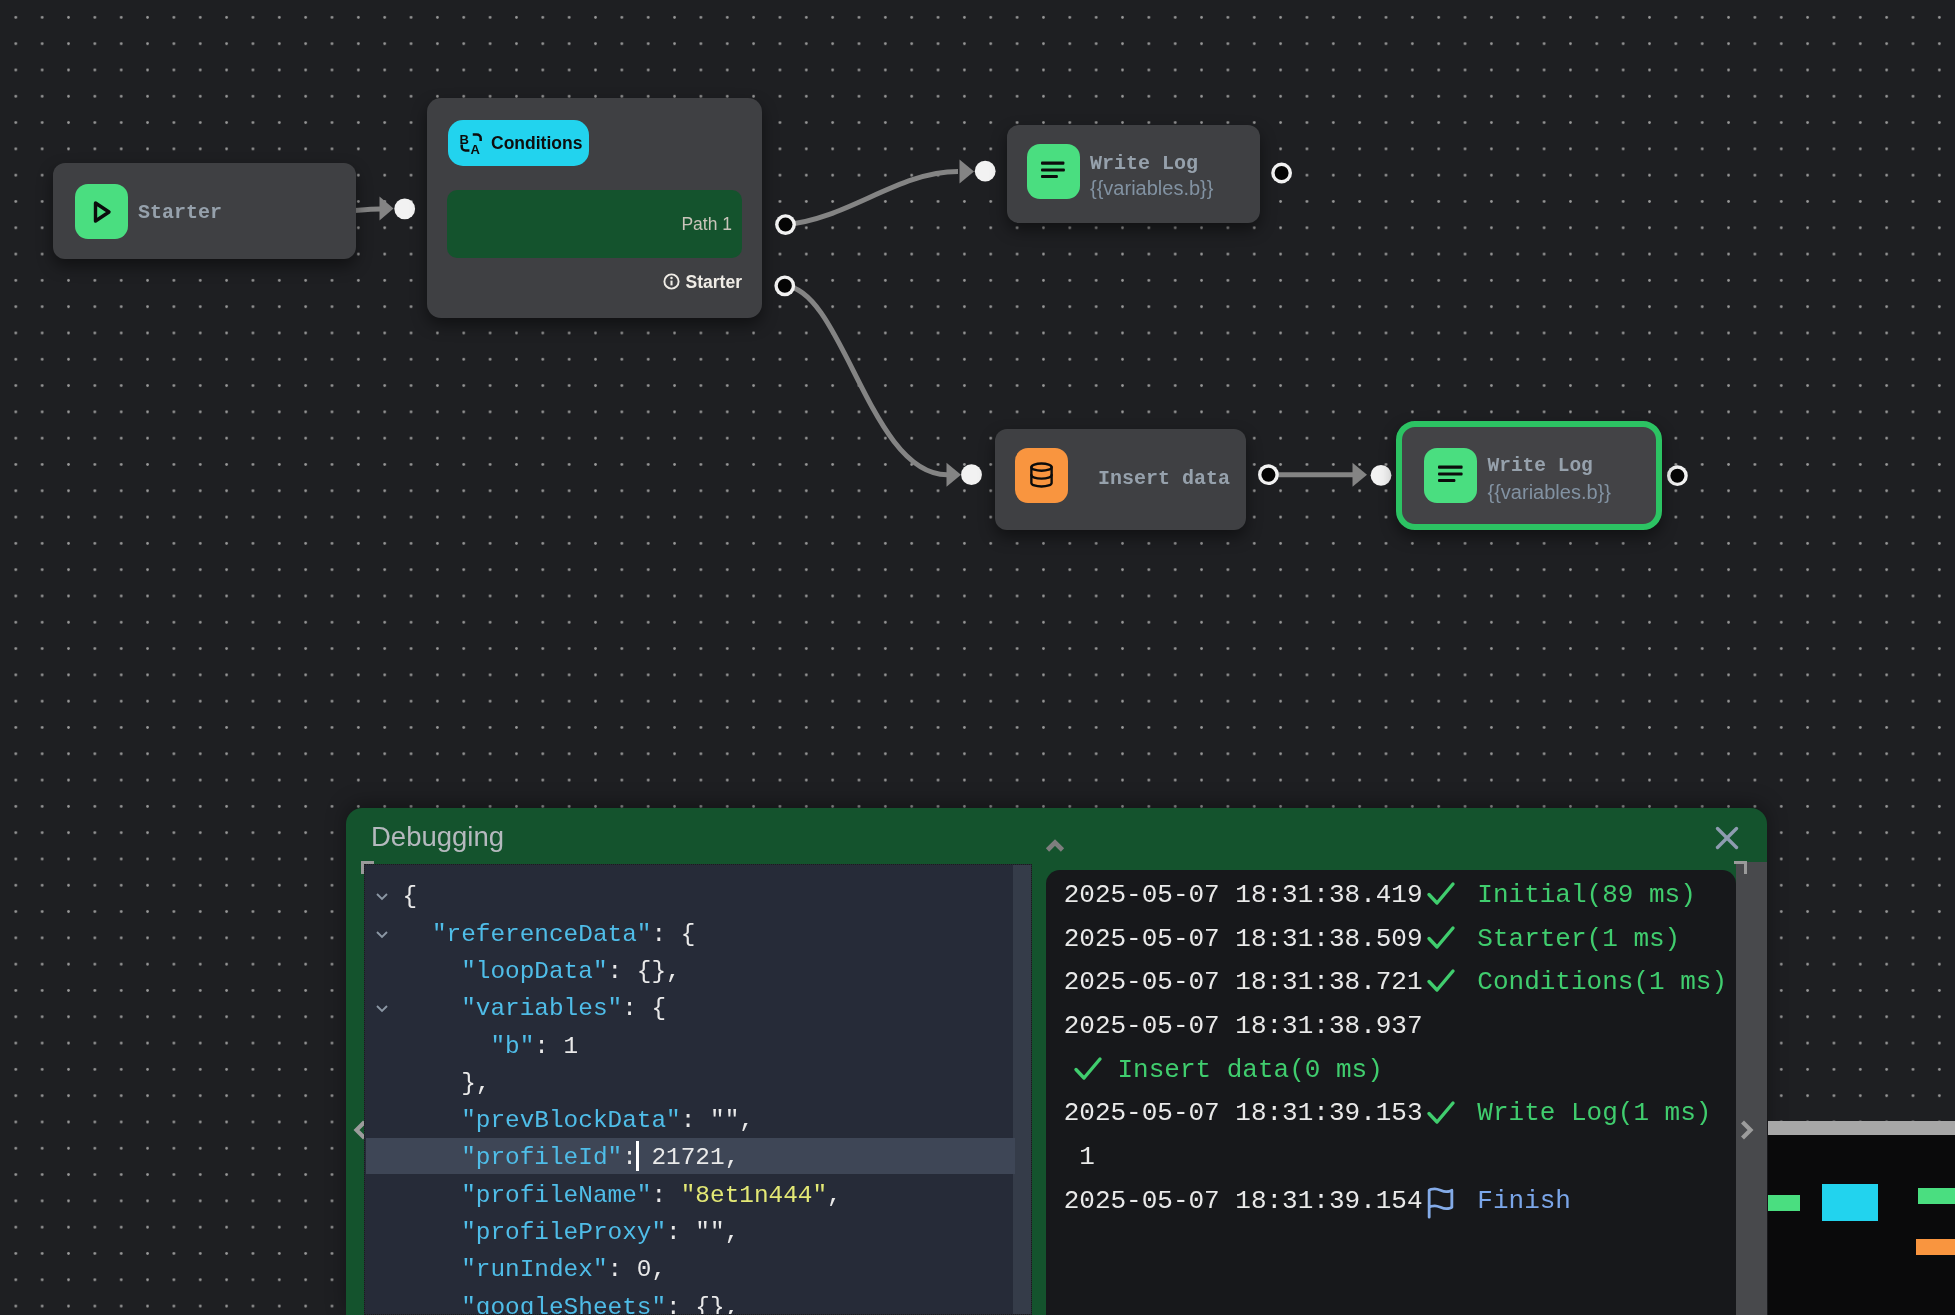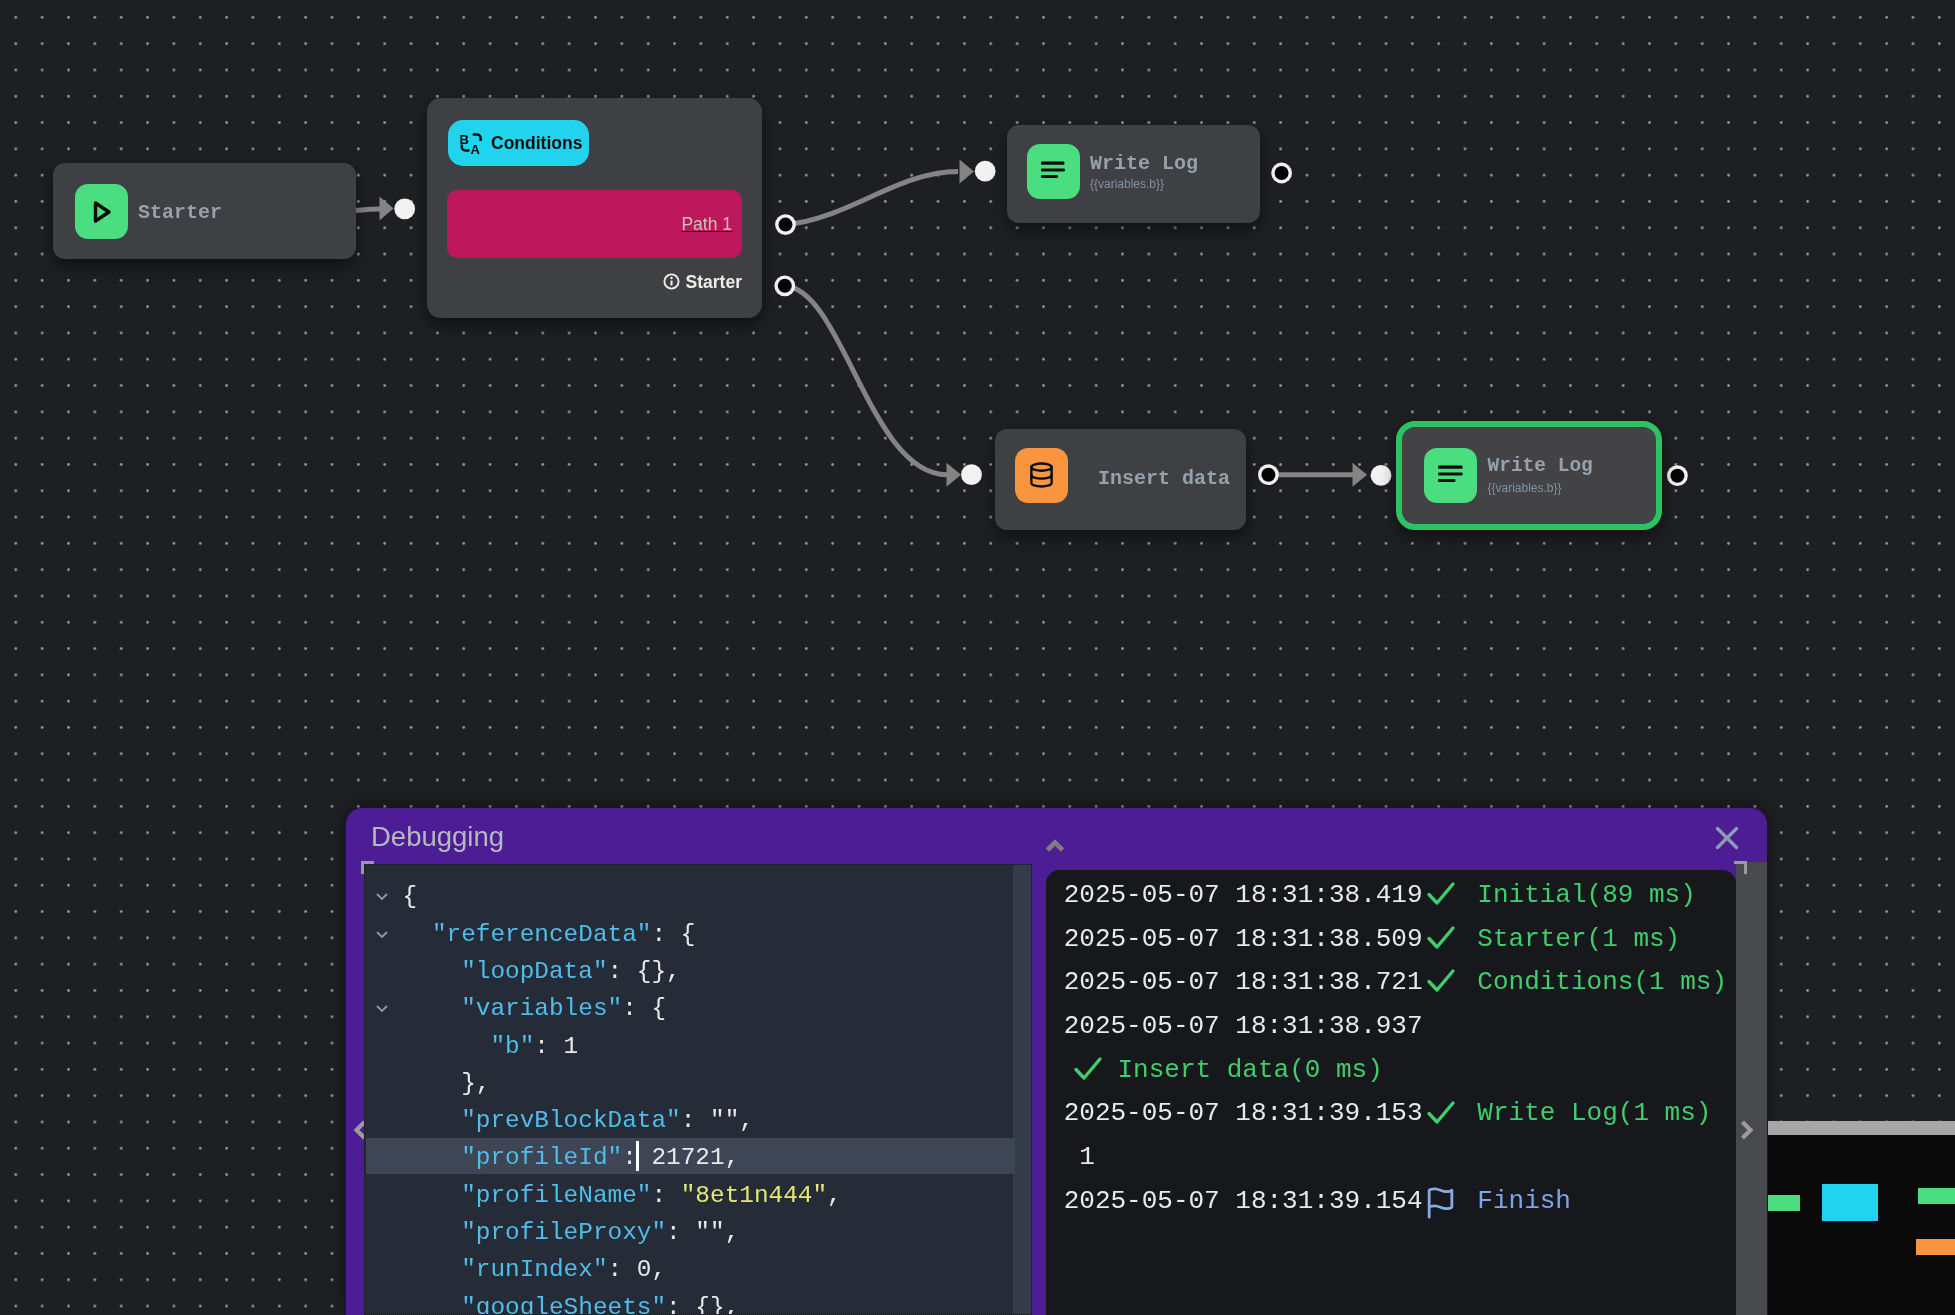--- a/index.html
+++ b/index.html
@@ -12,21 +12,21 @@
   .abs { position:absolute; }
   .node {
     position:absolute; background:#3f4043; border-radius:12px;
     box-shadow: 0 7px 16px rgba(0,0,0,.45);
   }
   .icon {
     position:absolute; border-radius:13px;
     display:flex; align-items:center; justify-content:center;
   }
   .ntitle { position:absolute; font-weight:bold; font-size:20px; color:#96a1ac; white-space:nowrap;font-family:Liberation Mono, monospace; }
-  .nsub { position:absolute; font-size:12px; color:#8292a2; white-space:nowrap; }
+  .nsub { position:absolute; font-size:20px; color:#8292a2; white-space:nowrap; }
   pre { font-family:"Liberation Mono", monospace; }
   .k { color:#4fbde8; }
   .s { color:#e3e875; }
   .w { color:#e9e9e9; }
   .lg { color:#40cd6e; }
   .lb { color:#7ba6ea;text-align:right; }
 </style>
 </head>
 <body>
 
@@ -88,21 +88,21 @@
 <div class="node" style="left:427px;top:98px;width:335px;height:220px;border-radius:14px;">
   <div class="abs" style="left:21px;top:22px;width:141px;height:46px;border-radius:15px;background:#22d3ee;display:flex;align-items:center;">
     <svg width="25" height="25" viewBox="0 0 24 24" style="margin-left:11px">
       <text x="0.5" y="12" font-family="Liberation Sans" font-weight="bold" font-size="12.5" fill="#0c0c0c">B</text>
       <path d="M2.6 13 v2 a3.6 3.6 0 0 0 3.6 3.6 h3.8" fill="none" stroke="#0c0c0c" stroke-width="2.4"></path>
       <path d="M13.2 3.3 h4 a3.6 3.6 0 0 1 3.6 3.6 v2.8" fill="none" stroke="#0c0c0c" stroke-width="2.4"></path>
       <text x="11" y="22" font-family="Liberation Sans" font-weight="bold" font-size="12.5" fill="#0c0c0c">A</text>
     </svg>
     <span style="font-size:17.5px;font-weight:bold;color:#0e0e0e;margin-left:7px;">Conditions</span>
   </div>
-  <div class="abs" style="left:20px;top:92px;width:295px;height:68px;border-radius:10px;background:#be185d;display:flex;align-items:center;justify-content:flex-end;text-decoration:underline;">
+  <div class="abs" style="left:20px;top:92px;width:295px;height:68px;border-radius:10px;background:#14532d;display:flex;align-items:center;justify-content:flex-end;">
     <span style="font-size:17.5px;color:#c9c4ba;margin-right:10px;">Path 1</span>
   </div>
   <div class="abs" style="left:0;top:167px;width:335px;height:35px;display:flex;align-items:center;justify-content:flex-end;">
     <svg width="17" height="17" viewBox="0 0 17 17" style="margin-right:6px;margin-bottom:2px">
       <circle cx="8.5" cy="8.5" r="7.1" fill="none" stroke="#efece6" stroke-width="1.9"></circle>
       <circle cx="8.5" cy="5" r="1.25" fill="#efece6"></circle>
       <line x1="8.5" y1="7.6" x2="8.5" y2="12.4" stroke="#efece6" stroke-width="2.1"></line>
     </svg>
     <span style="font-size:17.5px;font-weight:bold;color:#efece6;margin-right:20px;">Starter</span>
   </div>
@@ -138,21 +138,21 @@
     <svg width="27" height="21" viewBox="0 0 27 21">
       <rect x="1" y="0.5" width="24.6" height="3.2" rx="1" fill="#0c0c0c"></rect>
       <rect x="1" y="7.4" width="24.6" height="3" rx="1" fill="#0c0c0c"></rect>
       <rect x="1" y="13.9" width="17.4" height="3" rx="1" fill="#0c0c0c"></rect>
     </svg>
   </div>
   <div class="ntitle" style="left:86px;top:28px;font-size:19.5px;">Write Log</div>
   <div class="nsub" style="left:86px;top:54px;">{{variables.b}}</div>
 </div>
 
-<div class="abs" style="left:346px;top:808px;width:1421px;height:507px;background:#4c1d95;border-radius:16px 16px 0 0;box-shadow:0 -4px 20px rgba(0,0,0,.35);">
+<div class="abs" style="left:346px;top:808px;width:1421px;height:507px;background:#14532d;border-radius:16px 16px 0 0;box-shadow:0 -4px 20px rgba(0,0,0,.35);">
   <div class="abs" style="left:25px;top:13px;font-size:27.5px;color:#b5b9be;">Debugging</div>
 
   <svg class="abs" style="left:699px;top:30px;" width="20" height="15" viewBox="0 0 20 15">
     <polyline points="2.5,12 10,4.5 17.5,12" fill="none" stroke="#7e7e7e" stroke-width="4.6" stroke-linejoin="miter" stroke-linecap="butt"></polyline>
   </svg>
 
   <svg class="abs" style="left:1368px;top:17px;" width="26" height="26" viewBox="0 0 26 26">
     <g stroke="#8e9cb0" stroke-width="3.4" stroke-linecap="round">
       <line x1="3.5" y1="3.5" x2="22.5" y2="22.5"></line>
         <line x1="22.5" y1="3.5" x2="3.5" y2="22.5"></line>

